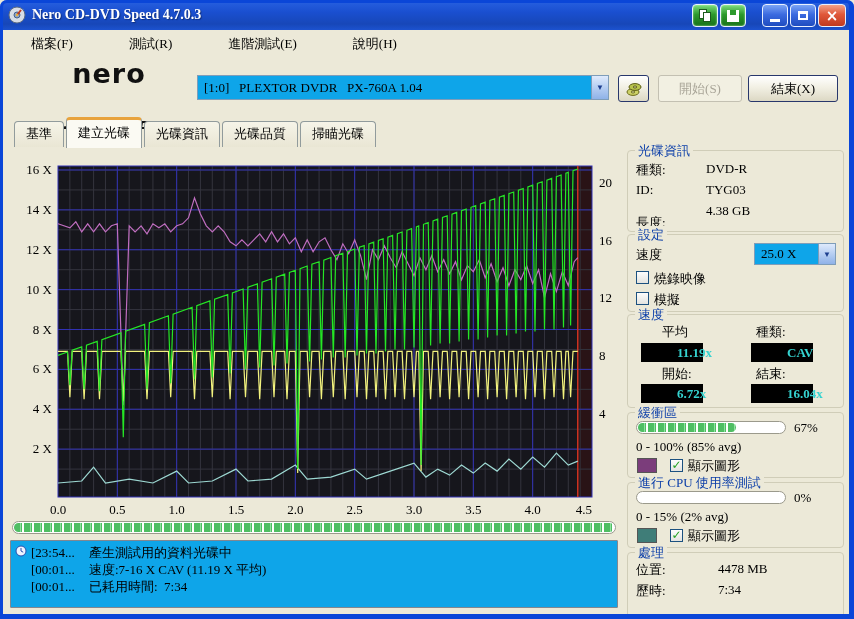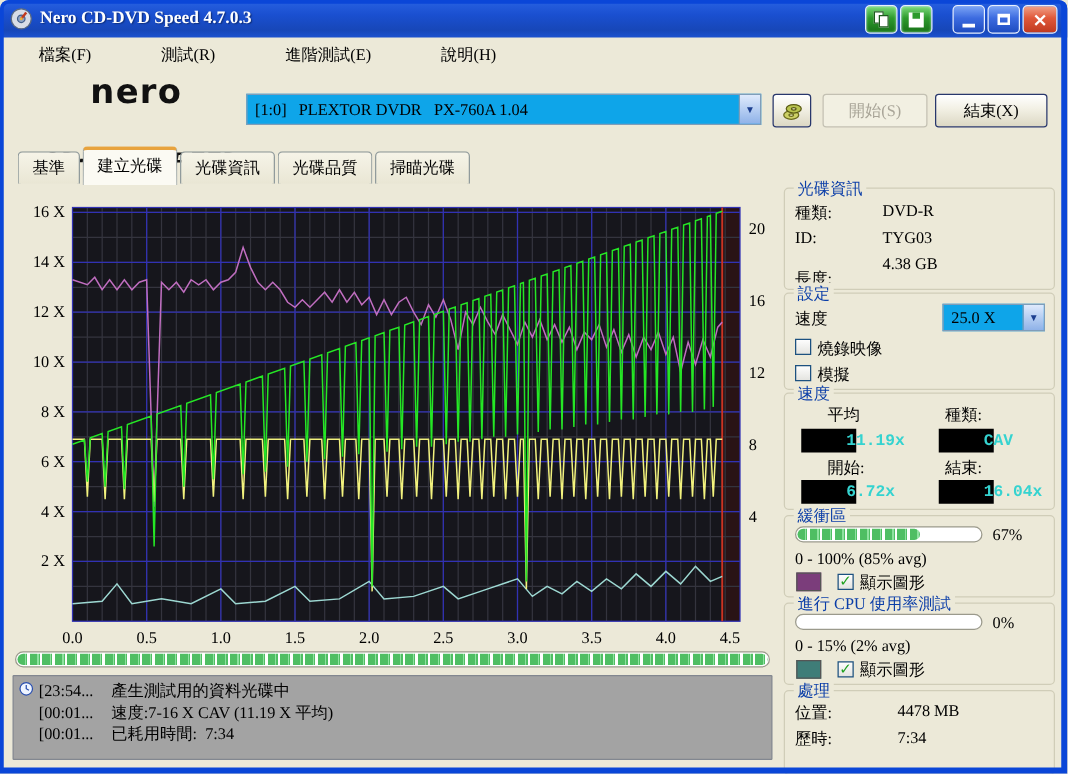--- a/index.html
+++ b/index.html
@@ -53,31 +53,31 @@
   .chart-wrap { position:absolute; left:10px; top:150px; width:612px; height:370px; }
   .chart-wrap svg { display:block; }
 
   
   .pbar { border:1px solid #9b9a8c; border-radius:7px; background:#fff; padding:1px; }
   .pbar .fill { height:100%; border-radius:5px;
     background:repeating-linear-gradient(90deg,#4fbe63 0 6px,#8fe2a0 6px 7px,#4fbe63 7px 8px,#fff 8px 10px); }
   .overall { position:absolute; left:12px; top:521px; width:604px; height:13px; }
 
   
-  .logbox { position:absolute; left:10px; top:540px; width:608px; height:68px; background:#a3a3a3; border:1px solid #828790; border-radius:1px; padding:3px 4px; overflow:hidden; }
+  .logbox { position:absolute; left:10px; top:540px; width:608px; height:68px; background:#0ea5e9; border:1px solid #828790; border-radius:1px; padding:3px 4px; overflow:hidden; }
   .log-line { display:flex; line-height:17px; white-space:pre; }
   .log-line .licon { width:16px; }
   .log-line .ltime { width:58px; }
 
   
   .group { position:absolute; left:627px; width:217px; border:1px solid #d0cdb8; border-radius:4px; }
   .group > .gtitle { position:absolute; top:-9px; left:7px; background:#ece9d8; padding:0 3px; color:#0b3ea8; }
   .row { position:absolute; left:8px; white-space:pre; }
   .rowval { position:absolute; white-space:pre; }
-  .lcd { position:absolute; width:44px; height:19px; background:#000; color:#35d3d0; font-family:Liberation Mono, monospace; font-weight:bold; font-size:13px; text-align:center; line-height:19px;padding-left:36px; }
+  .lcd { position:absolute; width:62px; height:19px; background:#000; color:#35d3d0; font-family:Liberation Serif, serif; font-weight:bold; font-size:13px; text-align:center; line-height:19px;padding-left:36px; }
   .cb { position:absolute; width:13px; height:13px; border:1px solid #1c5180; background:linear-gradient(#fdfdfd,#e4e4e0); font-size:12px; line-height:11px; text-align:center; color:#21a121; font-weight:bold; cursor:pointer; font-family:"DejaVu Sans",sans-serif; }
   .swatch { position:absolute; width:20px; height:15px; border:1px solid #555; }
   .minibar { position:absolute; height:13px; width:150px; }
 </style>
 </head>
 <body>
 
 <div class="window">
 
   <div class="titlebar">

